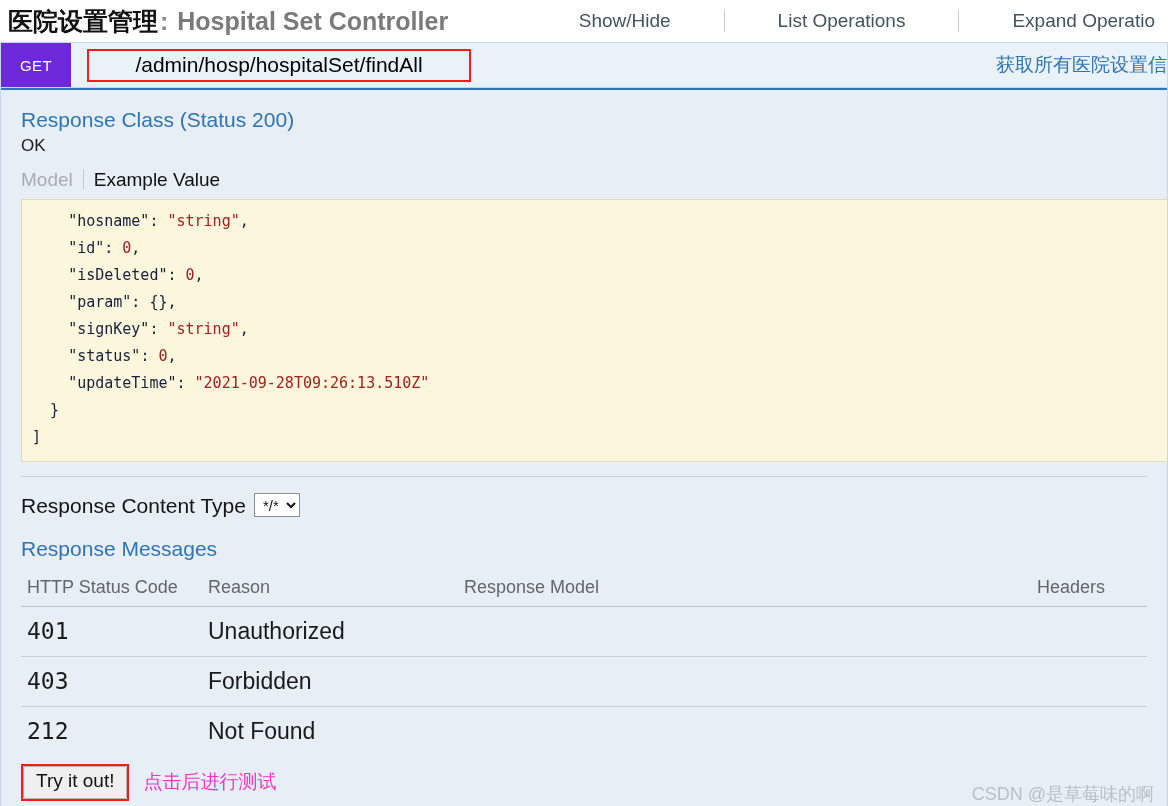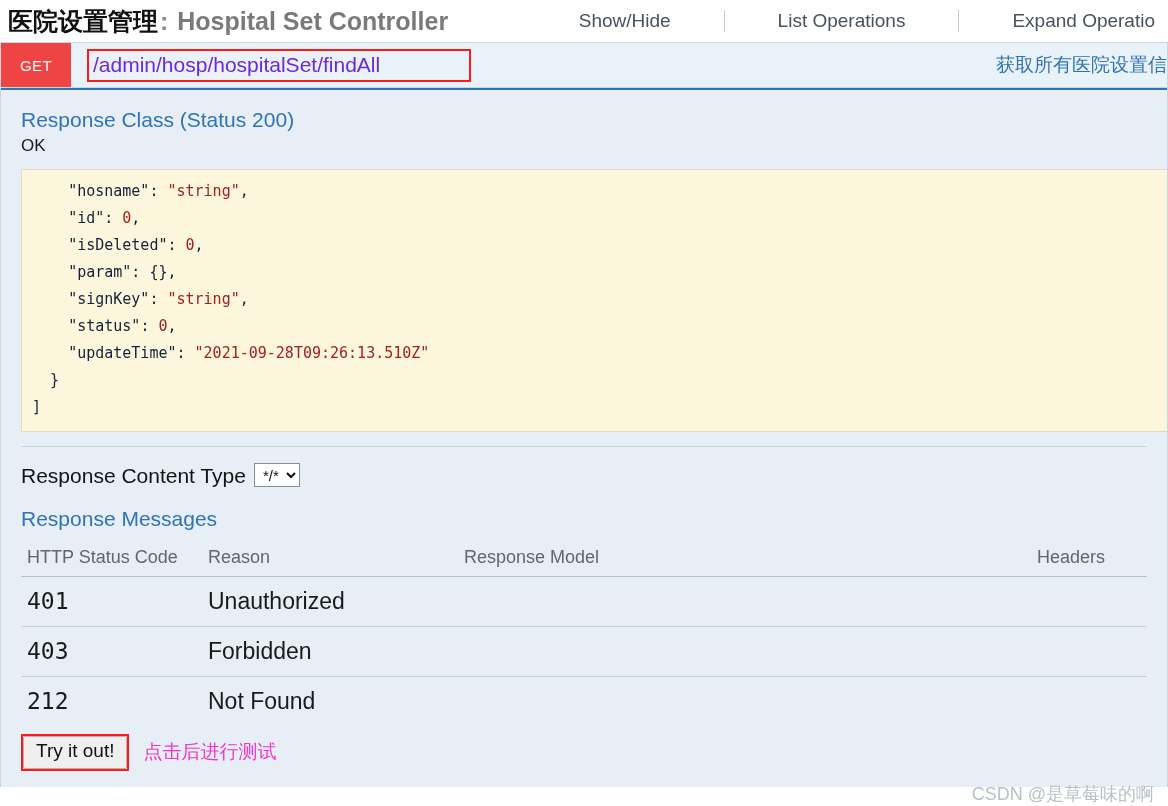--- a/index.html
+++ b/index.html
@@ -75,45 +75,46 @@
     align-items: stretch;
     background: #eaf2f9;
     height: 46px;
     border-top: 1px solid #c5d7e8;
     border-bottom: 1px solid #c5d7e8;
     box-sizing: border-box;
     position: relative;
   }
   .http-method {
     width: 70px;
-    background: #ef4444;
+    background: #6d28d9;
     color: #ffffff;
     font-size: 15px;
     display: flex;
     align-items: center;
     justify-content: center;
     letter-spacing: 0.4px;
     flex: 0 0 70px;
   }
   .op-path-wrap {
     flex: 1;
     display: flex;
     align-items: center;
     padding-left: 16px;
     position: relative;
   }
   .op-path {
     font-size: 21px;
-    color: #6d28d9;
+    color: #000000;
     line-height: 1;
     padding: 3px 4px 5px 4px;
     border: 2px solid #ff1a1a;
     width: 384px;
     box-sizing: border-box;
     white-space: nowrap;
+    text-align: center;
   }
   .op-summary {
     position: absolute;
     right: 0;
     top: 50%;
     transform: translateY(-50%);
     font-size: 19px;
     color: #2f74b5;
     white-space: nowrap;
     padding-right: 0;
@@ -324,20 +325,25 @@
       <span class="op-summary">获取所有医院设置信</span>
     </div>
   </div>
 
   <div class="op-body">
     <div class="op-inner">
 
       <h4 class="section-title">Response Class (Status 200)</h4>
       <div class="status-desc">OK</div>
 
+      <div class="sig-tabs">
+        <span class="tab-model">Model</span>
+        <span class="tab-sep"></span>
+        <span class="tab-example">Example Value</span>
+      </div>
 
       <pre class="code-block" id="example-code">    <span class="k">"hosname"</span><span class="p">: </span><span class="s">"string"</span><span class="p">,</span>
     <span class="k">"id"</span><span class="p">: </span><span class="n">0</span><span class="p">,</span>
     <span class="k">"isDeleted"</span><span class="p">: </span><span class="n">0</span><span class="p">,</span>
     <span class="k">"param"</span><span class="p">: </span><span class="p">{}</span><span class="p">,</span>
     <span class="k">"signKey"</span><span class="p">: </span><span class="s">"string"</span><span class="p">,</span>
     <span class="k">"status"</span><span class="p">: </span><span class="n">0</span><span class="p">,</span>
     <span class="k">"updateTime"</span><span class="p">: </span><span class="s">"2021-09-28T09:26:13.510Z"</span>
   <span class="p">}</span>
 <span class="p">]</span></pre>

